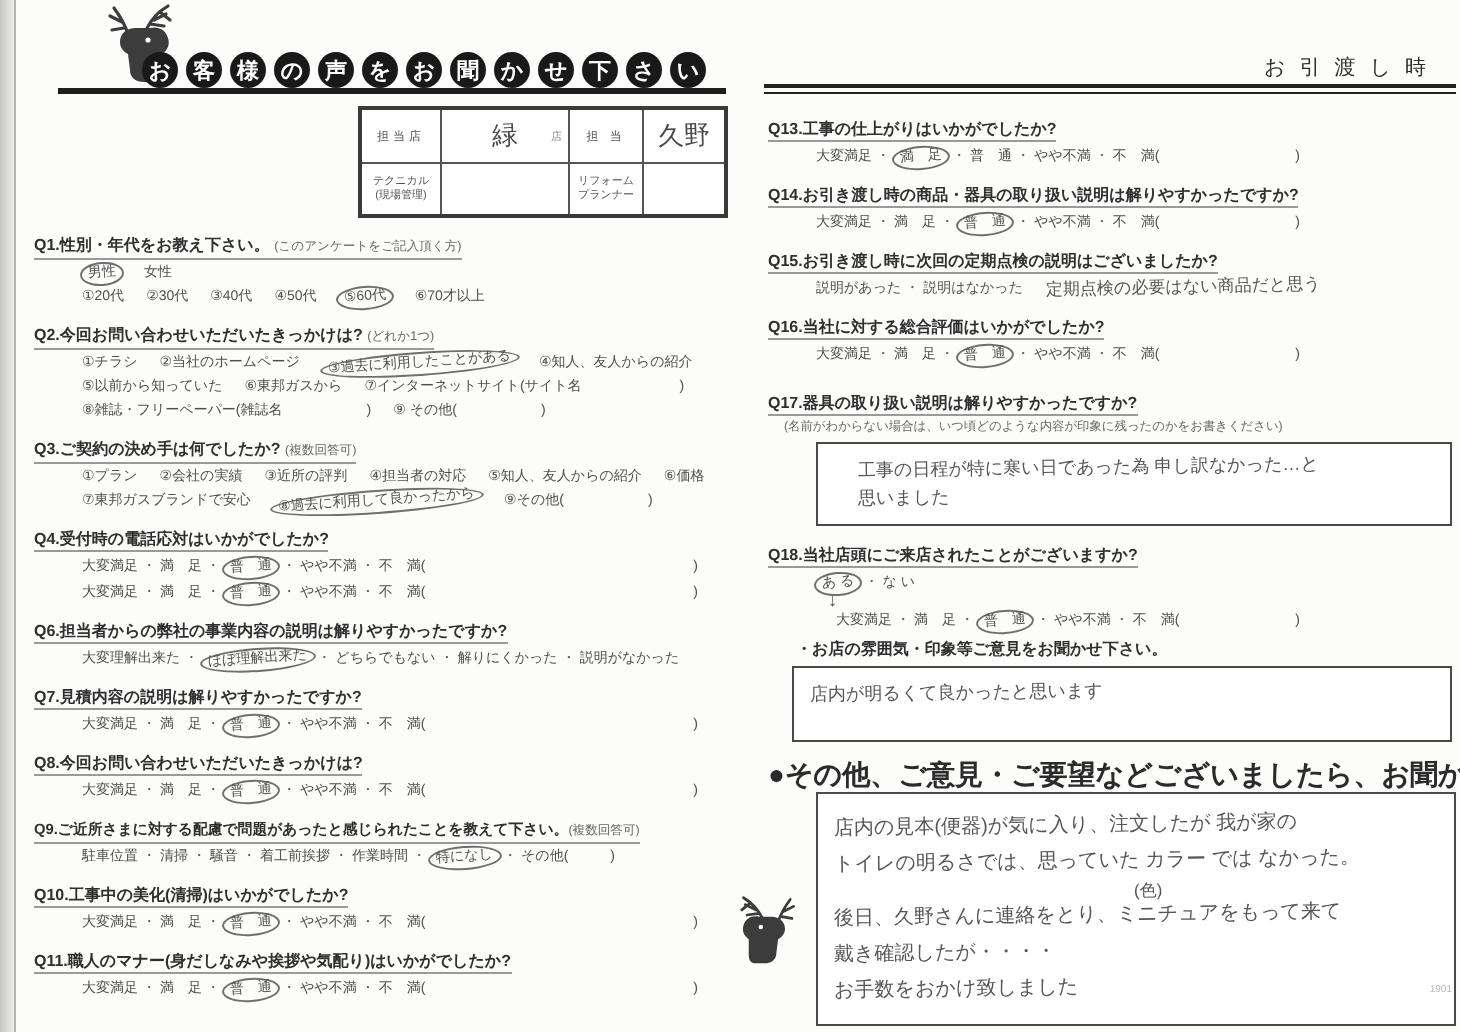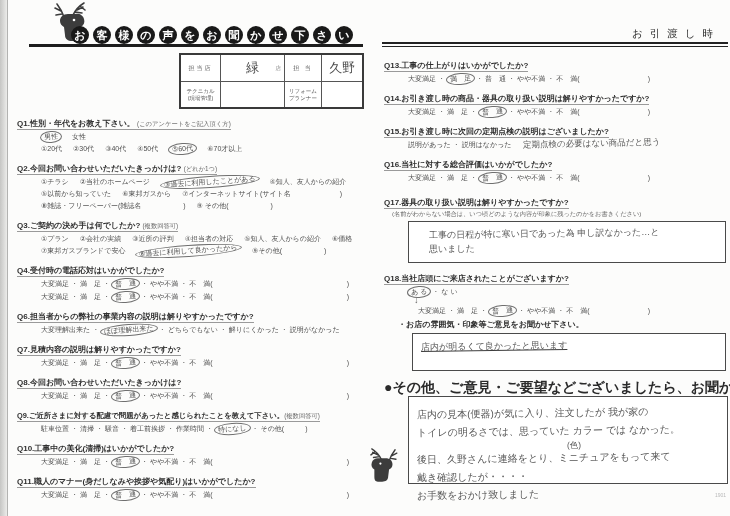--- a/index.html
+++ b/index.html
@@ -51,22 +51,22 @@
   .opts .close { margin-left:auto; }
   .lp .rt .close { margin-right:12px; }
   .rp .rt { padding-right:78px; }
   .circ { display:inline-block; border:1.3px solid #6f6f6f; border-radius:50%; padding:0 3px;
     margin:-2px -1px; transform:rotate(-4deg); }
 
   .hw-line { font-size:9px; color:#565656; transform:rotate(-0.8deg); line-height:14px; white-space:nowrap; }
   .hw-inline { font-size:8.5px; color:#565656; margin-left:12px; white-space:nowrap; transform:rotate(-1.2deg); }
   .hand-box { border:1.2px solid #4a4a4a; background:#fff; margin:3px 2px 4px 24px; padding:4px 8px; }
   .box-q17 { height:42px;padding-left:20px; }
-  .box-q18 { height:38px; margin-left:28px;text-decoration:underline; }
-  .box-other { height:88px; margin-right:0; padding-top:7px; }
+  .box-q18 { height:38px; margin-left:12px; }
+  .box-other { height:117px; margin-right:0; padding-top:7px; }
   .box-other .hw-line { font-size:10px; line-height:18px; }
   .box-other .ind { margin-left:150px; line-height:9px; font-size:8.5px; }
 
   .arrow { font-size:9px; color:#555; padding-left:30px; line-height:8px; margin-top:-1px; }
   .sub-q { font-size:8px; font-weight:bold; color:#2f2f2f; line-height:11px; margin-top:3px; margin-left:14px; white-space:nowrap; }
   .sub-opts { padding-left:34px; }
   .gap-q17 { margin-top:8px; }
   .other-sec { margin-top:10px; }
   .other-title { font-size:14px; font-weight:bold; color:#2b2b2b; line-height:12px; white-space:nowrap; }
   .form-code { position:absolute; right:4px; top:492px; font-size:5px; color:#b9b9b9; }

